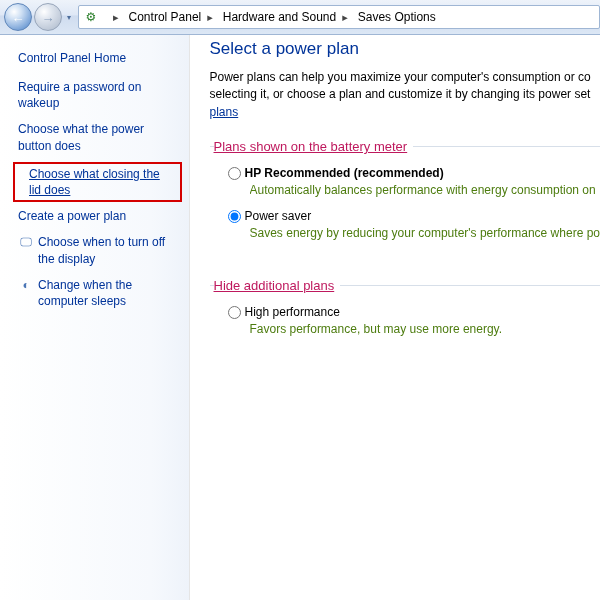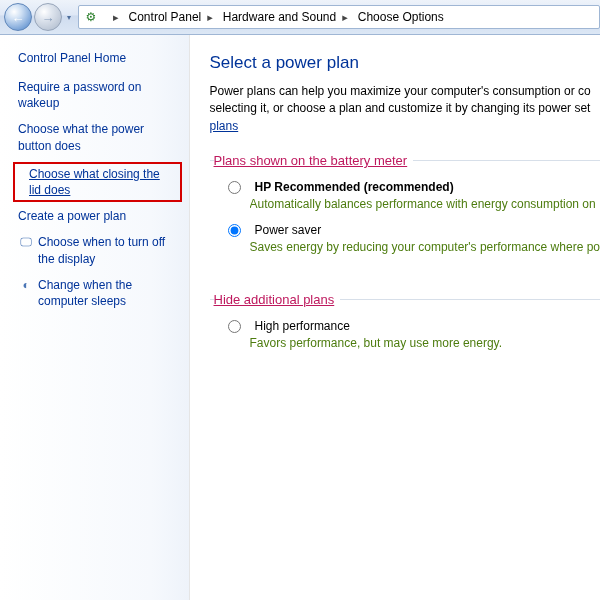--- a/index.html
+++ b/index.html
@@ -137,21 +137,21 @@
     outline: 2px solid #d40000;
     padding: 2px 14px;
     margin-bottom: 8px;
     margin-left: -3px;
     margin-right: -3px;
   }
   .task.highlight a { text-decoration: underline; }
 
   .main {
     flex: 1;
-    padding: 18px 0 0 20px;
+    padding: 4px 0 0 20px;
     box-sizing: border-box;
   }
   h1.page-title {
     color: #003399;
     font-weight: normal;
     font-size: 17px;
     margin: 0 0 10px 0;
   }
   .intro {
     font-size: 12px;
@@ -174,21 +174,21 @@
     color: #be185d;
     font-size: 13px;
     text-decoration: underline;
   }
   .plan {
     margin: 2px 0 12px 14px;
   }
   .plan-row {
     display: flex;
     align-items: center;
-    gap: 14px;
+    gap: 4px;
   }
   .plan-row input { margin: 0; }
   .plan-row label { font-size: 12px; color: #000; }
   .plan-row label b { font-weight: bold; }
   .plan-desc {
     margin: 3px 0 0 22px;
     font-size: 12px;
     color: #4d7c0f;
     white-space: nowrap;
     overflow: hidden;
@@ -215,21 +215,21 @@
     </span>
     <span class="crumb">
       <span>Control Panel</span>
       <span class="chev">▸</span>
     </span>
     <span class="crumb">
       <span>Hardware and Sound</span>
       <span class="chev">▸</span>
     </span>
     <span class="crumb">
-      <span>Choose Options</span>
+      <span>Saves Options</span>
     </span>
   </div>
 </div>
 
 <div class="content">
 
   <div class="sidebar">
     <div class="cph">Control Panel Home</div>
 
     <div class="task">

